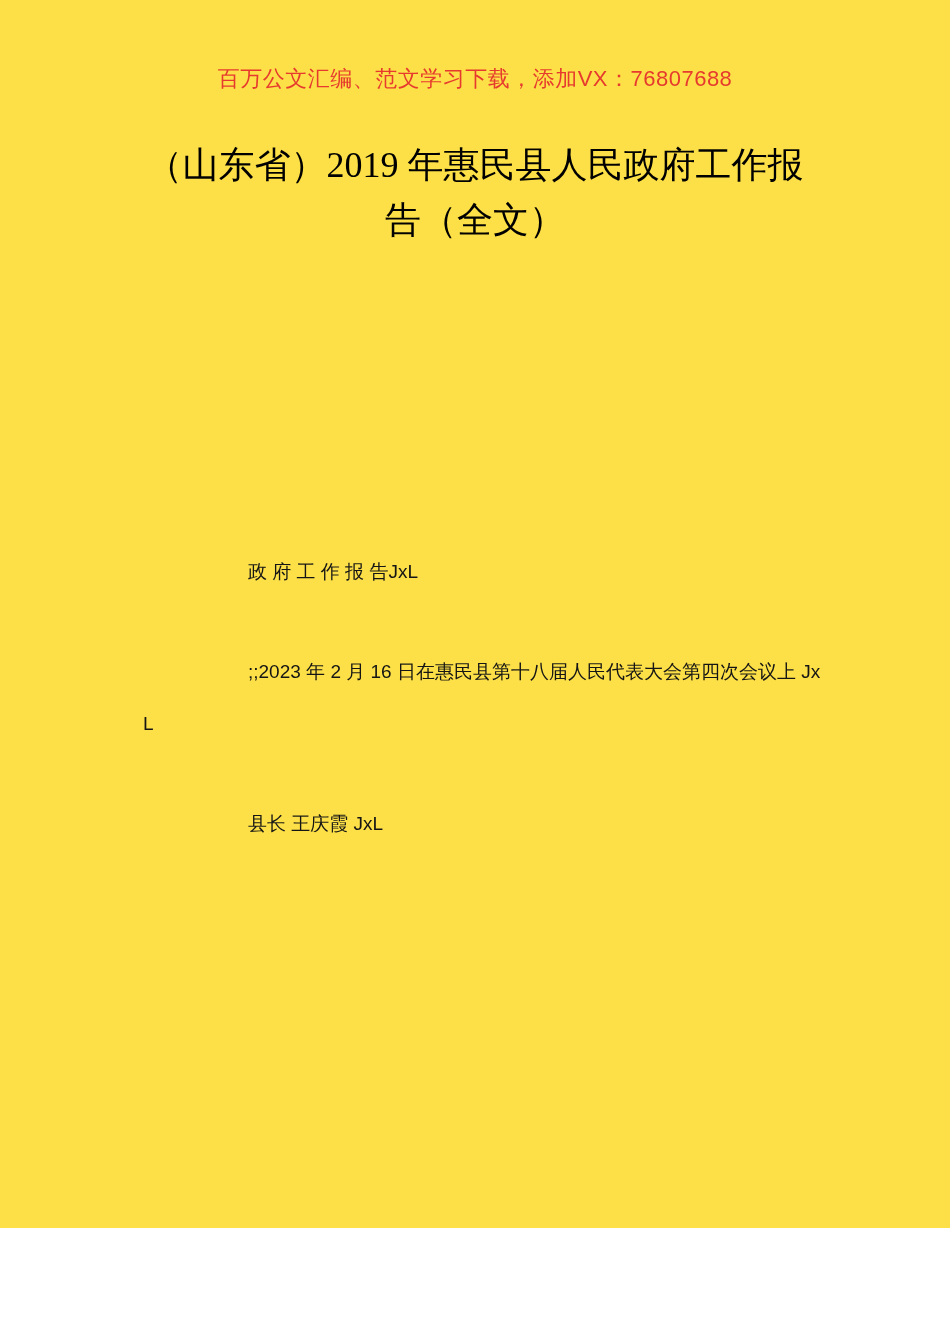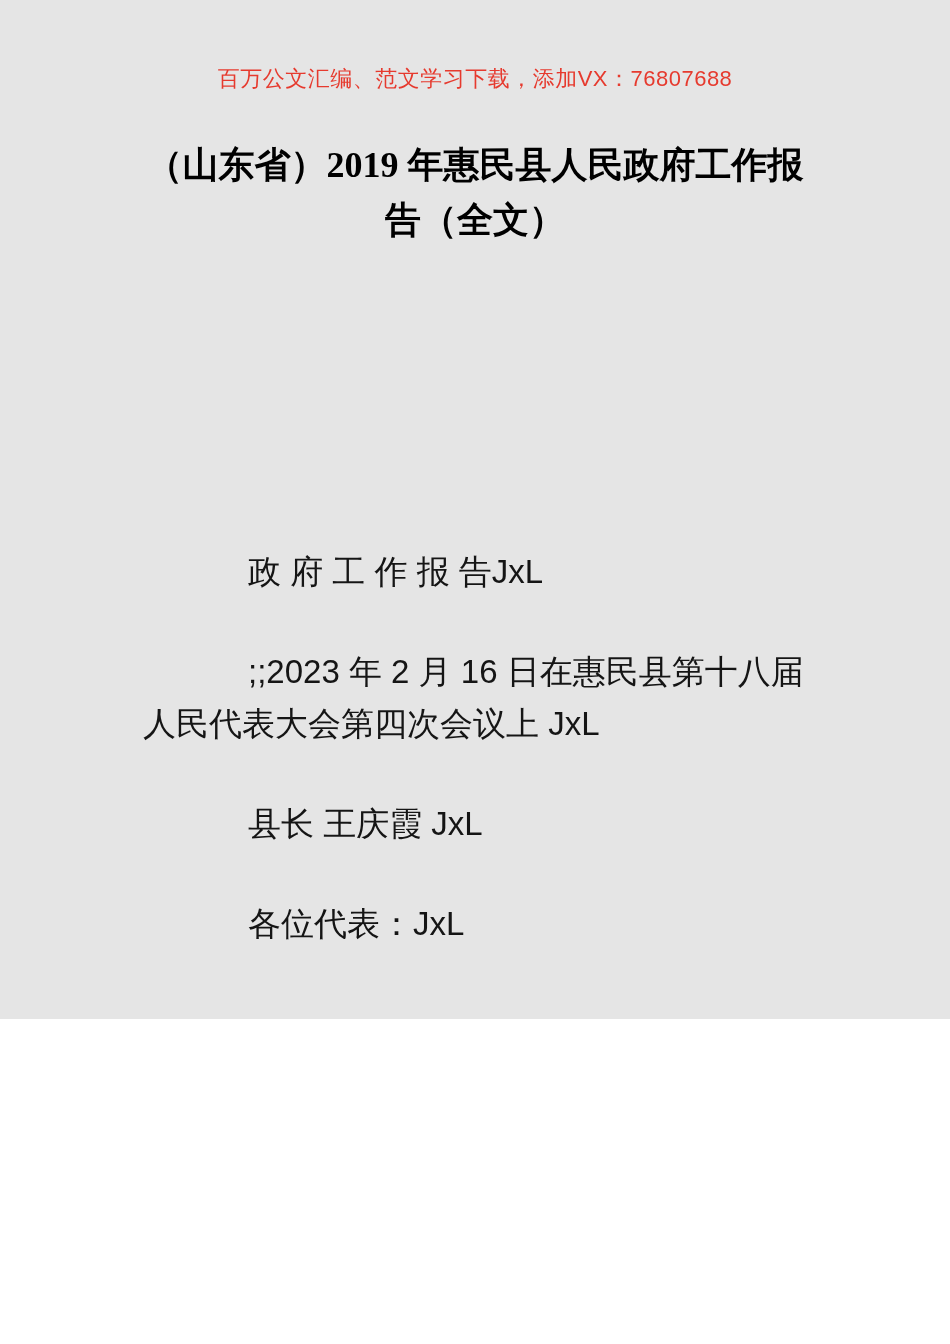--- a/index.html
+++ b/index.html
@@ -8,48 +8,48 @@
   }
   body {
     width: 950px;
     height: 1344px;
     background: #ffffff;
     font-family: "Liberation Sans", "DejaVu Sans", sans-serif;
     overflow: hidden;
   }
   .page {
     width: 950px;
-    height: 1019px;
-    background: #e5e5e5;
+    height: 1228px;
+    background: #fde047;
     position: relative;
   }
   .notice {
     margin: 0;
     padding-top: 64px;
     text-align: center;
     font-size: 22px;
     line-height: 30px;
     color: #e63a2e;
     font-weight: normal;
     letter-spacing: 0.5px;
   }
   .doc-title {
     width: 690px;
     margin: 44px auto 0 auto;
     text-align: center;
     font-family: "Liberation Serif", "DejaVu Serif", serif;
-    font-weight: bold;
+    font-weight: normal;
     font-size: 36px;
     line-height: 55px;
     color: #000000;
     word-break: break-all;
   }
   .content {
     padding: 0 127px 0 143px;
-    font-size: 33px;
+    font-size: 19px;
     line-height: 52px;
     color: #151515;
     word-break: break-all;
   }
   .content p {
     margin: 0 0 48px 0;
     text-indent: 105px;
   }
   .content p.first {
     margin-top: 298px;
@@ -61,16 +61,15 @@
 <div class="page">
 
   <div class="notice">百万公文汇编、范文学习下载，添加VX：76807688</div>
 
   <h1 class="doc-title">（山东省）2019 年惠民县人民政府工作报告（全文）</h1>
 
   <div class="content">
     <p class="first">政 府 工 作 报 告JxL</p>
     <p>;;2023 年 2 月 16 日在惠民县第十八届人民代表大会第四次会议上 JxL</p>
     <p>县长 王庆霞 JxL</p>
-    <p>各位代表：JxL</p>
   </div>
 
 </div>
 
 </body></html>

